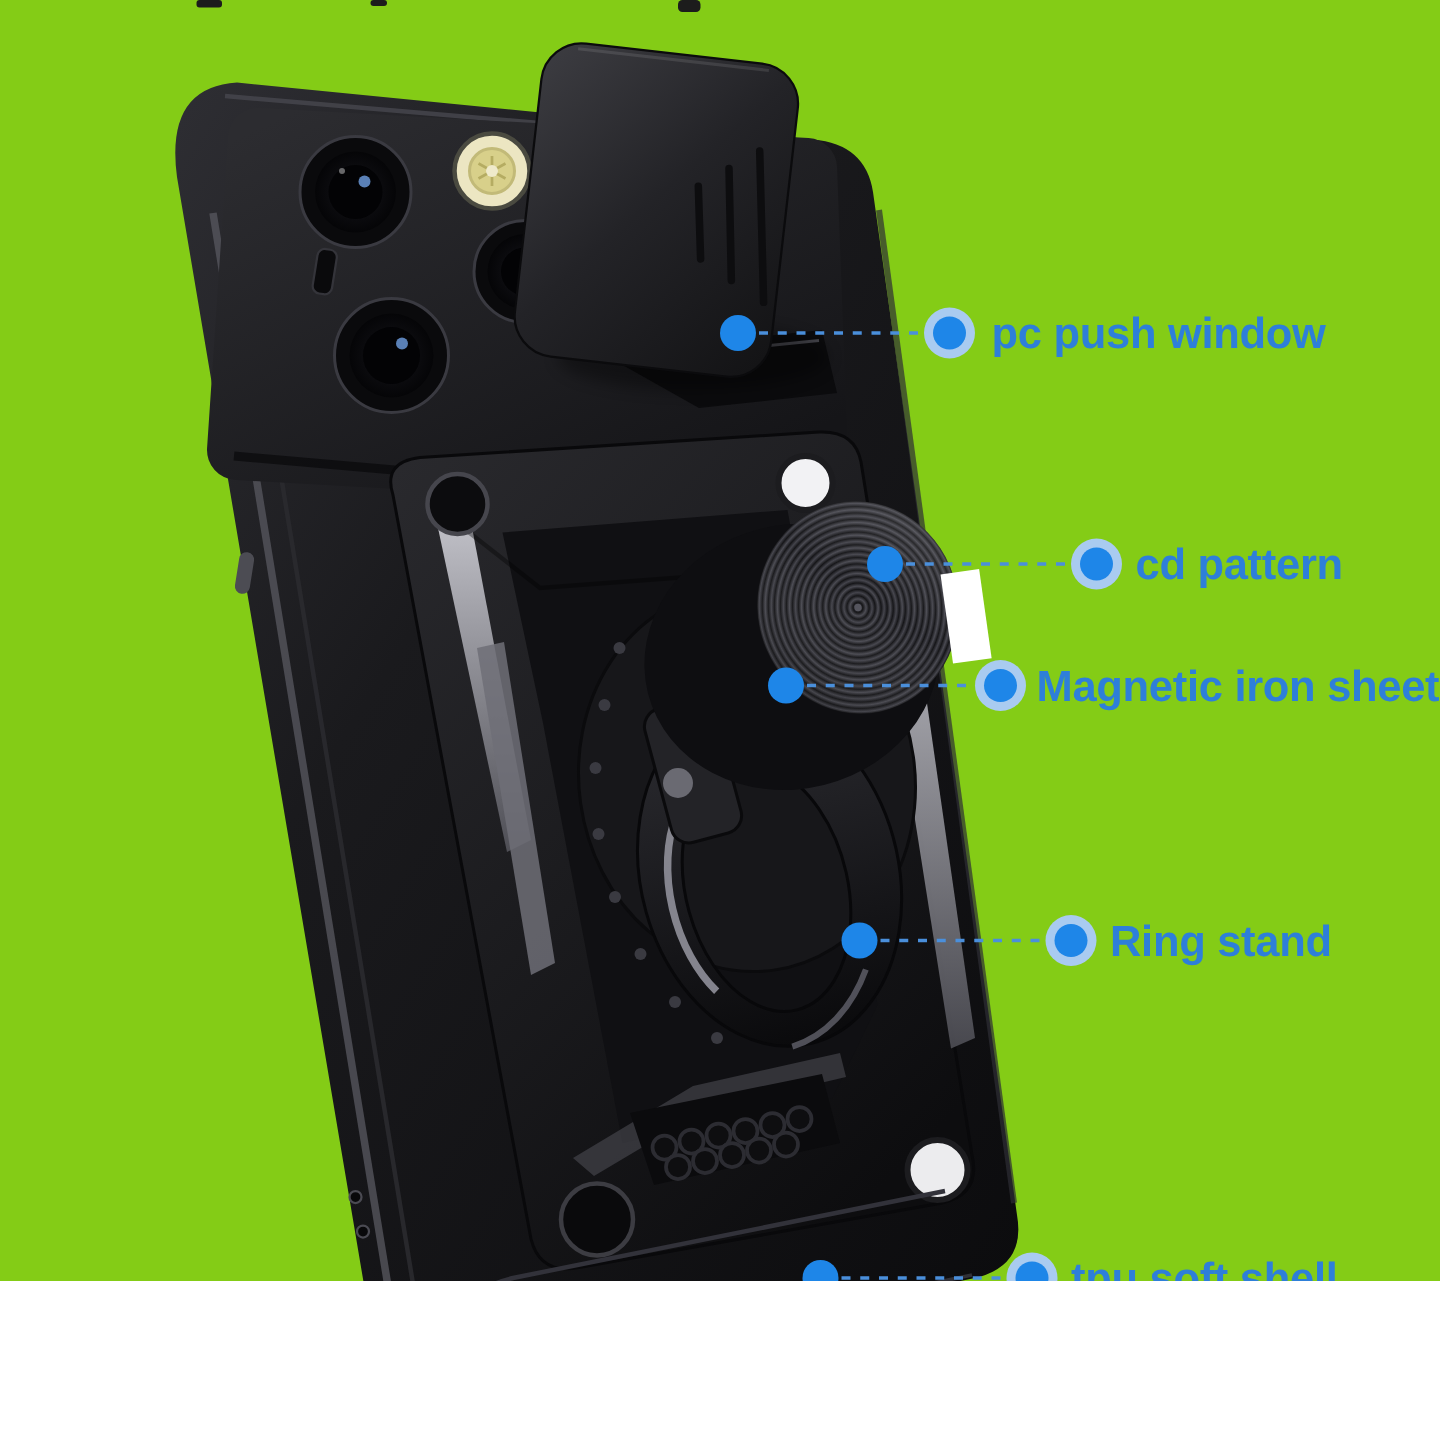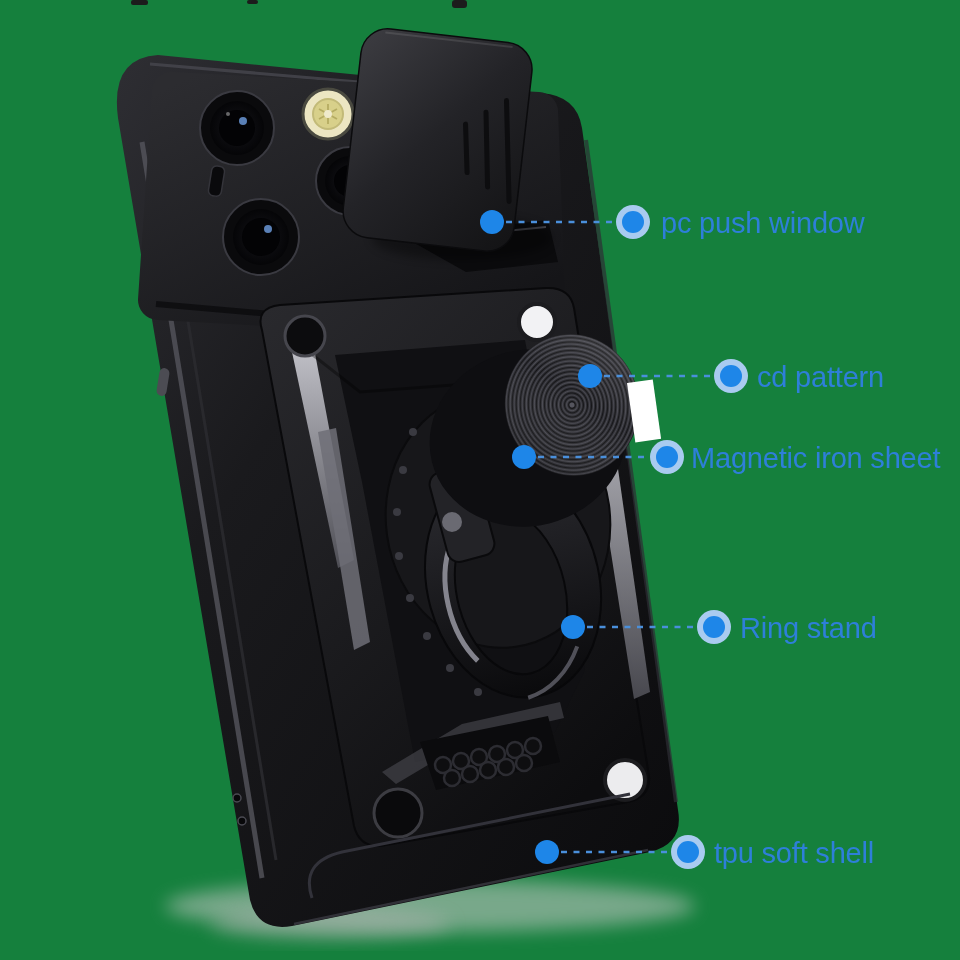--- a/index.html
+++ b/index.html
@@ -1,17 +1,17 @@
 <!DOCTYPE html>
 <html><head>
 <meta charset="utf-8">
 <style>
   html,body{margin:0;padding:0;background:#ffffff;}
-  .stage{position:relative;width:960px;height:960px;background:#15803d;overflow:hidden;
-         font-family:"Liberation Sans",sans-serif;}
+  .stage{position:relative;width:960px;height:854px;background:#84cc16;overflow:hidden;
+         font-family:"Liberation Sans",sans-serif;font-weight:bold;}
   svg{display:block;}
   svg text{font-family:"Liberation Sans",sans-serif;font-size:29px;letter-spacing:-0.2px;}
 </style>
 </head>
 <body>
 
 <div class="stage">
 <svg viewBox="0 0 960 960" width="960" height="960">
   <defs>
     <linearGradient id="caseGrad" x1="0" y1="0" x2="1" y2="1">

